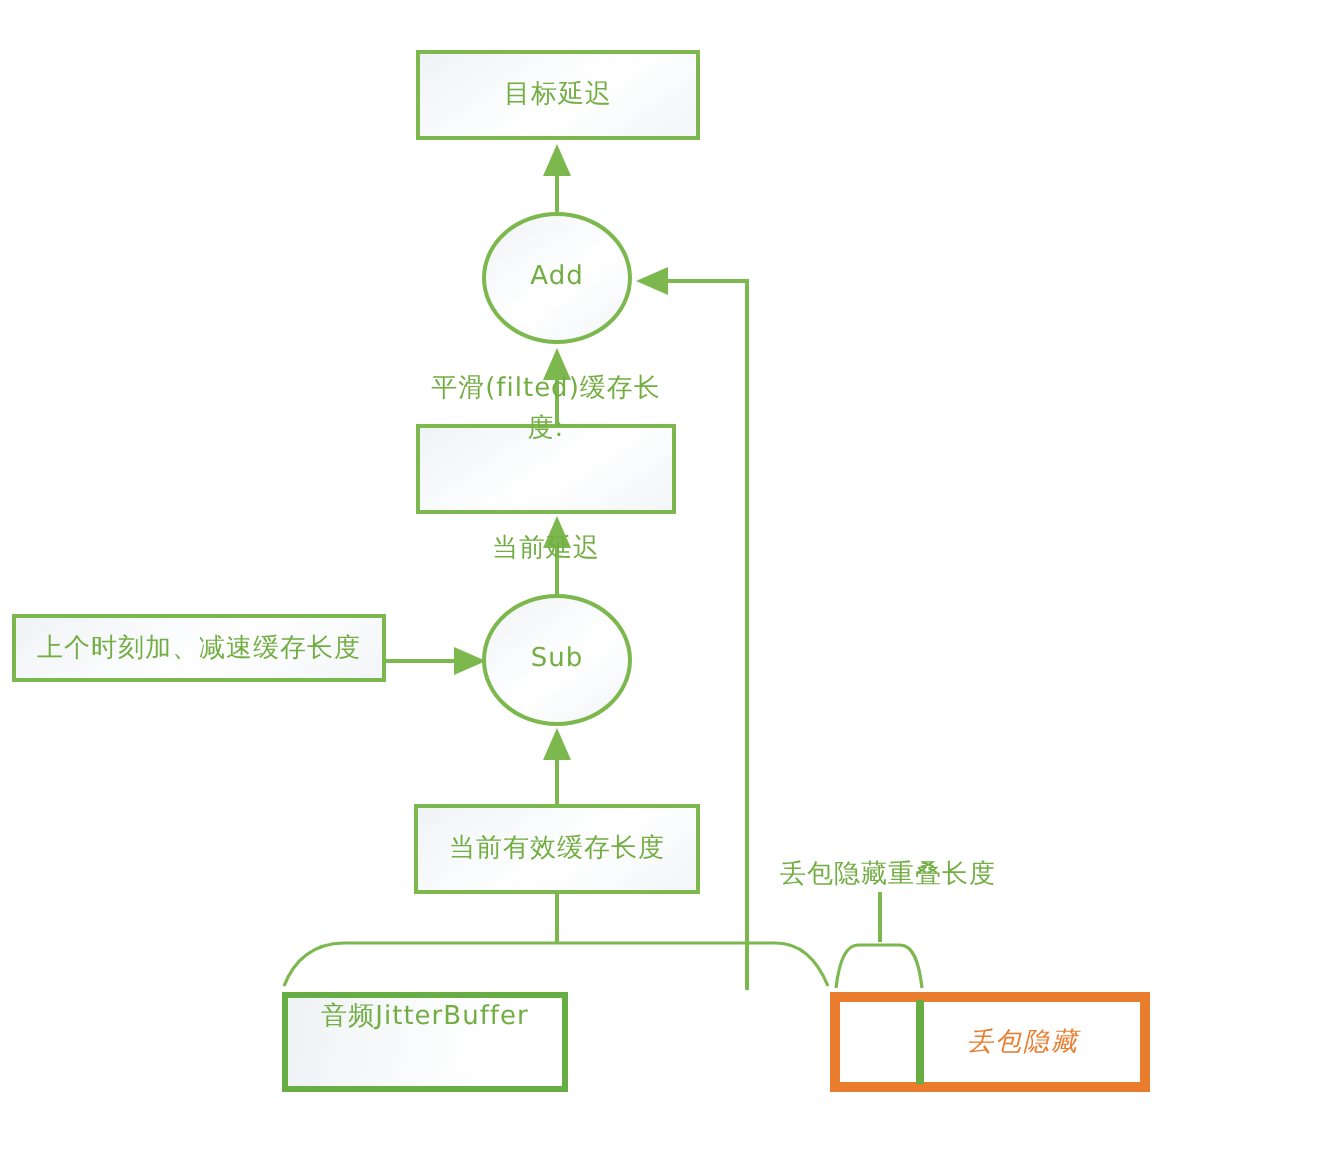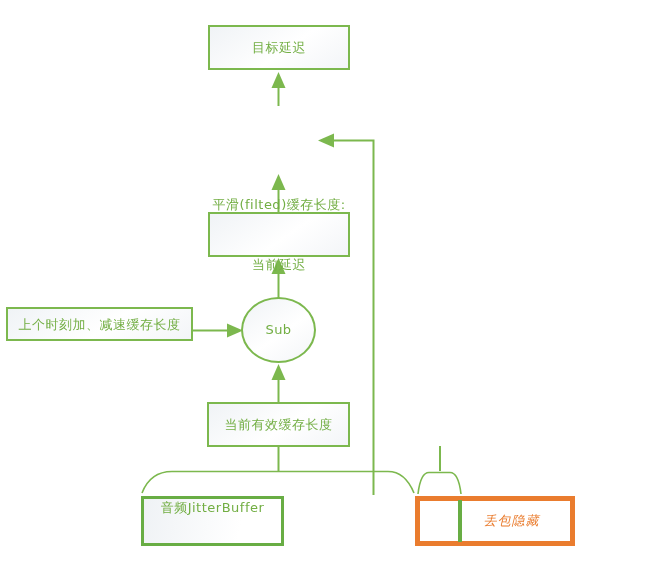--- a/index.html
+++ b/index.html
@@ -72,38 +72,42 @@
       <polygon points="278.5,364 271.5,380 285.5,380"></polygon>
       <polygon points="243,330.5 227,323.5 227,337.5"></polygon>
       <polygon points="318,140.5 334,133.5 334,147.5"></polygon>
     </g>
   </svg>
 
   <div class="node" style="left:208px;top:25px;width:142px;height:45px;">
     <span>目标延迟</span>
   </div>
 
+  <div class="node circle" style="left:241px;top:106px;width:75px;height:66px;">
+    <span>Add</span>
+  </div>
 
-  <div class="node" style="left:208px;top:212px;width:142px;height:45px;gap:40px;">
+  <div class="node" style="left:208px;top:212px;width:130px;height:45px;gap:40px;">
     <span>平滑(filted)缓存长度:</span>
     <span>当前延迟</span>
   </div>
 
   <div class="node circle" style="left:241px;top:297px;width:75px;height:66px;">
     <span>Sub</span>
   </div>
 
   <div class="node" style="left:6px;top:307px;width:187px;height:34px;line-height:19px;">
     <span>上个时刻加、减速缓存长度</span>
   </div>
 
   <div class="node" style="left:207px;top:402px;width:143px;height:45px;">
     <span>当前有效缓存长度</span>
   </div>
 
+  <div class="free-label" style="left:390px;top:428px;">丢包隐藏重叠长度</div>
 
   <div class="cell" style="left:141px;top:496px;width:143px;height:50px;">
     <span>音频JitterBuffer</span>
   </div>
 
 
   <div class="cell-orange" style="left:415px;top:496px;width:160px;height:50px;"></div>
 
   <div class="divider" style="left:458px;top:500px;width:4px;height:42px;"></div>
   <div class="orange-text" style="left:463px;top:501px;width:97px;height:40px;font-style:italic;">丢包隐藏</div>

